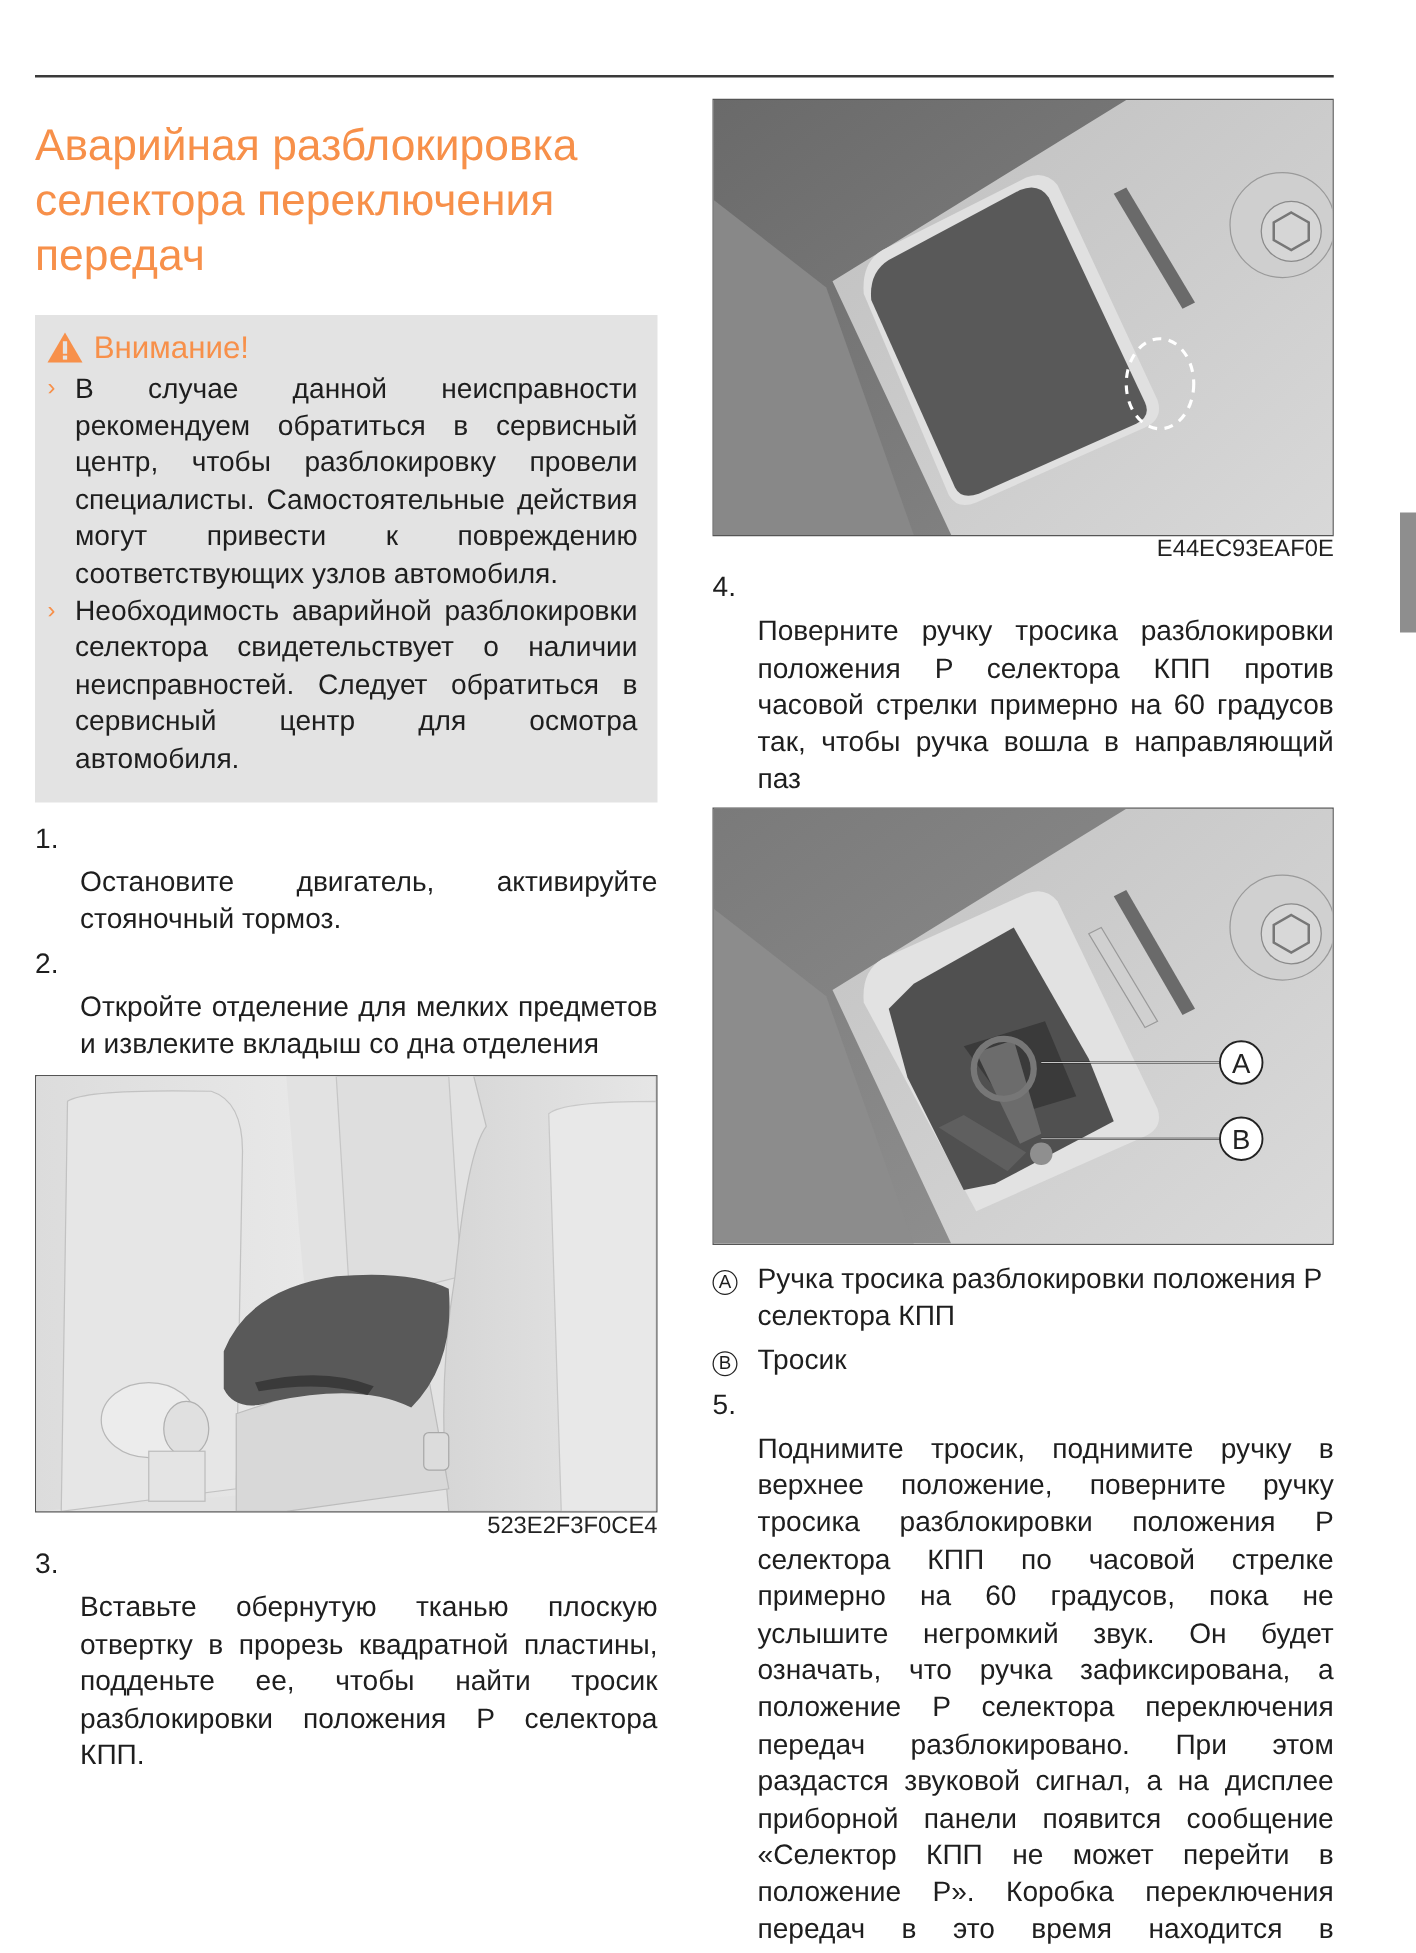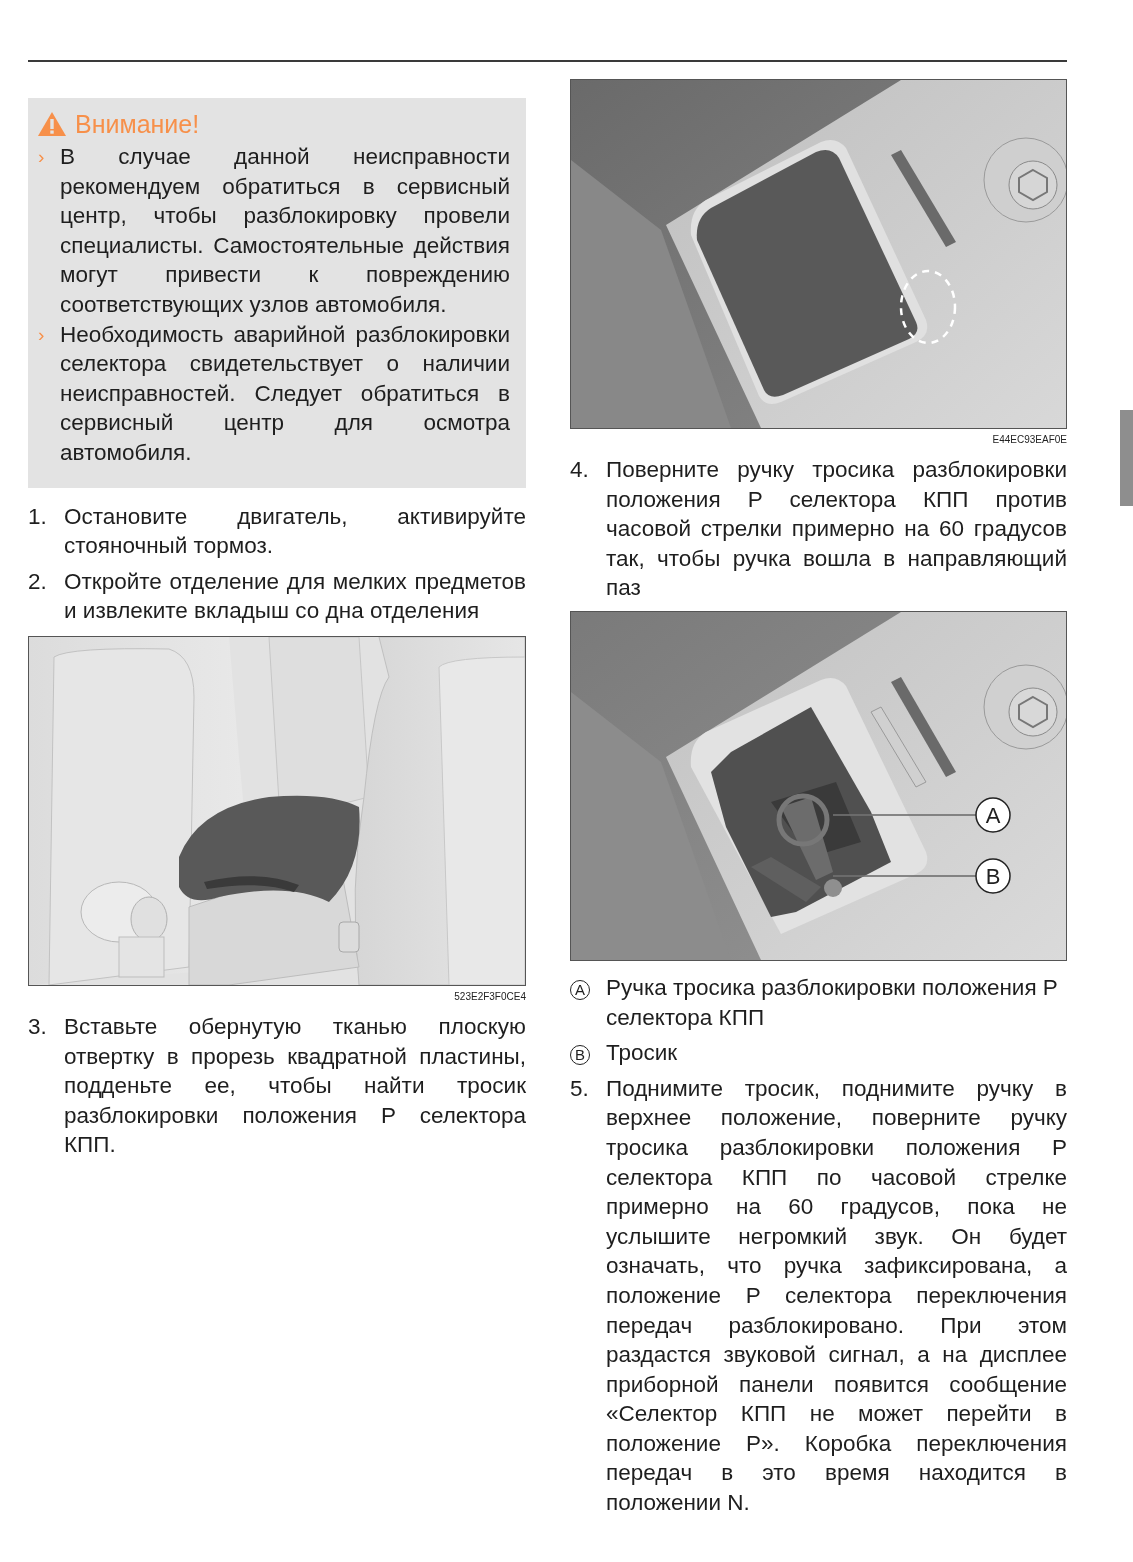--- a/index.html
+++ b/index.html
@@ -27,37 +27,38 @@
   }
   .warning-head { display: flex; align-items: center; color: #f7904a; font-size: 25px; line-height: 32px; margin-bottom: 2px; }
   .warning-head svg { width: 30px; height: 26px; margin-right: 8px; }
   .w-item { display: flex; font-size: 22.5px; line-height: 29.6px; }
   .w-bullet { width: 22px; flex: none; color: #f7904a; font-size: 19px; padding-left: 1px; }
   .w-text { flex: 1; text-align: justify; }
 
   .steps { margin-top: 14px; }
   .step { display: flex; font-size: 22.5px; line-height: 29.6px; margin-bottom: 6px; }
   .step-num { width: 36px; flex: none; }
-  .step-text { flex: 1; text-align: justify; }
+  .step-text { flex: 1; text-align: justify; margin-top: 35px; }
 
   .figure { position: relative; border: 1px solid #555; overflow: hidden; }
-  .fig-code { text-align: right; font-size: 10px; line-height: 18px; color: #222; margin-top: 2px; }
+  .fig-code { text-align: right; font-size: 19px; line-height: 18px; color: #222; margin-top: 2px; }
 
   .legend { display: flex; font-size: 22.5px; line-height: 29.6px; margin-bottom: 6px; }
   .legend-mark { width: 36px; flex: none; }
   .legend-mark span { display: inline-flex; width: 20px; height: 20px; border: 1.5px solid #222; border-radius: 50%; font-size: 15px; line-height: 20px; align-items: center; justify-content: center; box-sizing: border-box; }
   .legend-text { flex: 1; }
 </style>
 </head>
 <body>
 
 <div class="top-rule"></div>
 <div class="side-tab"></div>
 
 <div class="col col-left">
+  <h1 class="section-title">Аварийная разблокировка селектора переключения передач</h1>
 
   <div class="warning-box">
     <div class="warning-head">
       <svg viewBox="0 0 30 26">
         <polygon points="15,1 29,25 1,25" fill="#f7904a"></polygon>
         <rect x="13.3" y="8" width="3.4" height="10" fill="#e3e3e3"></rect>
         <rect x="13.3" y="19.5" width="3.4" height="3.2" fill="#e3e3e3"></rect>
       </svg>
       <span>Внимание!</span>
     </div>

